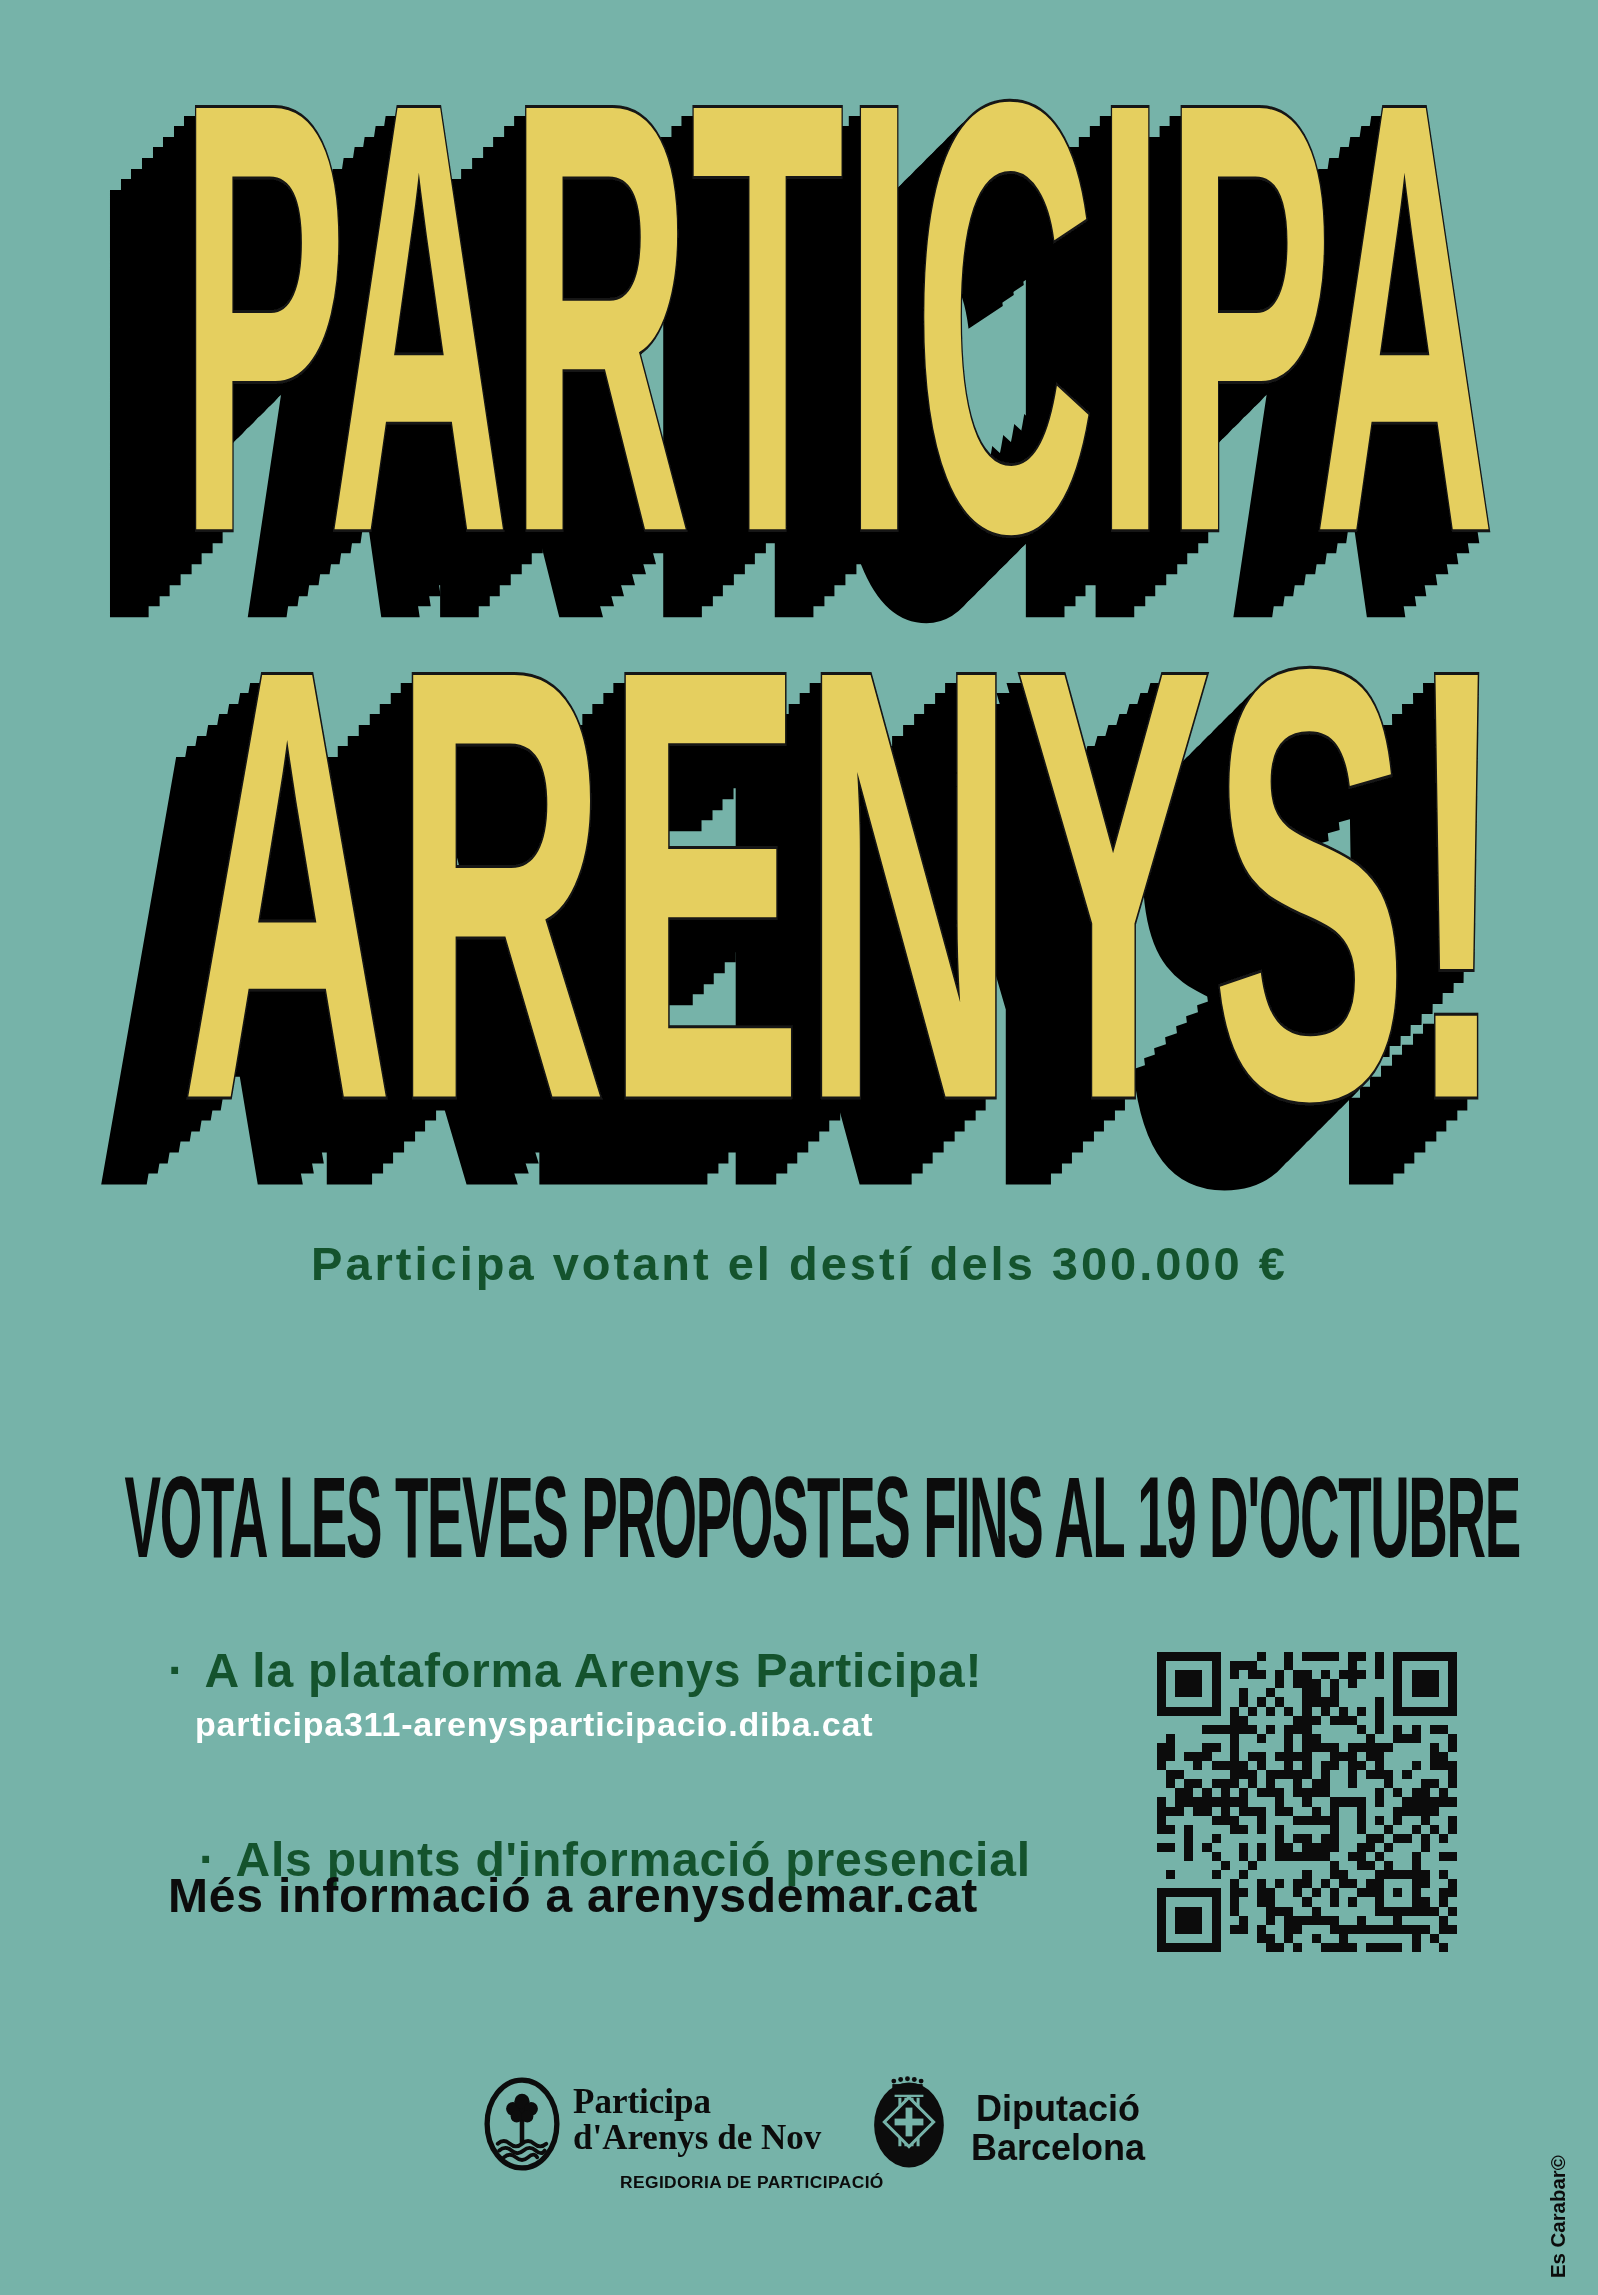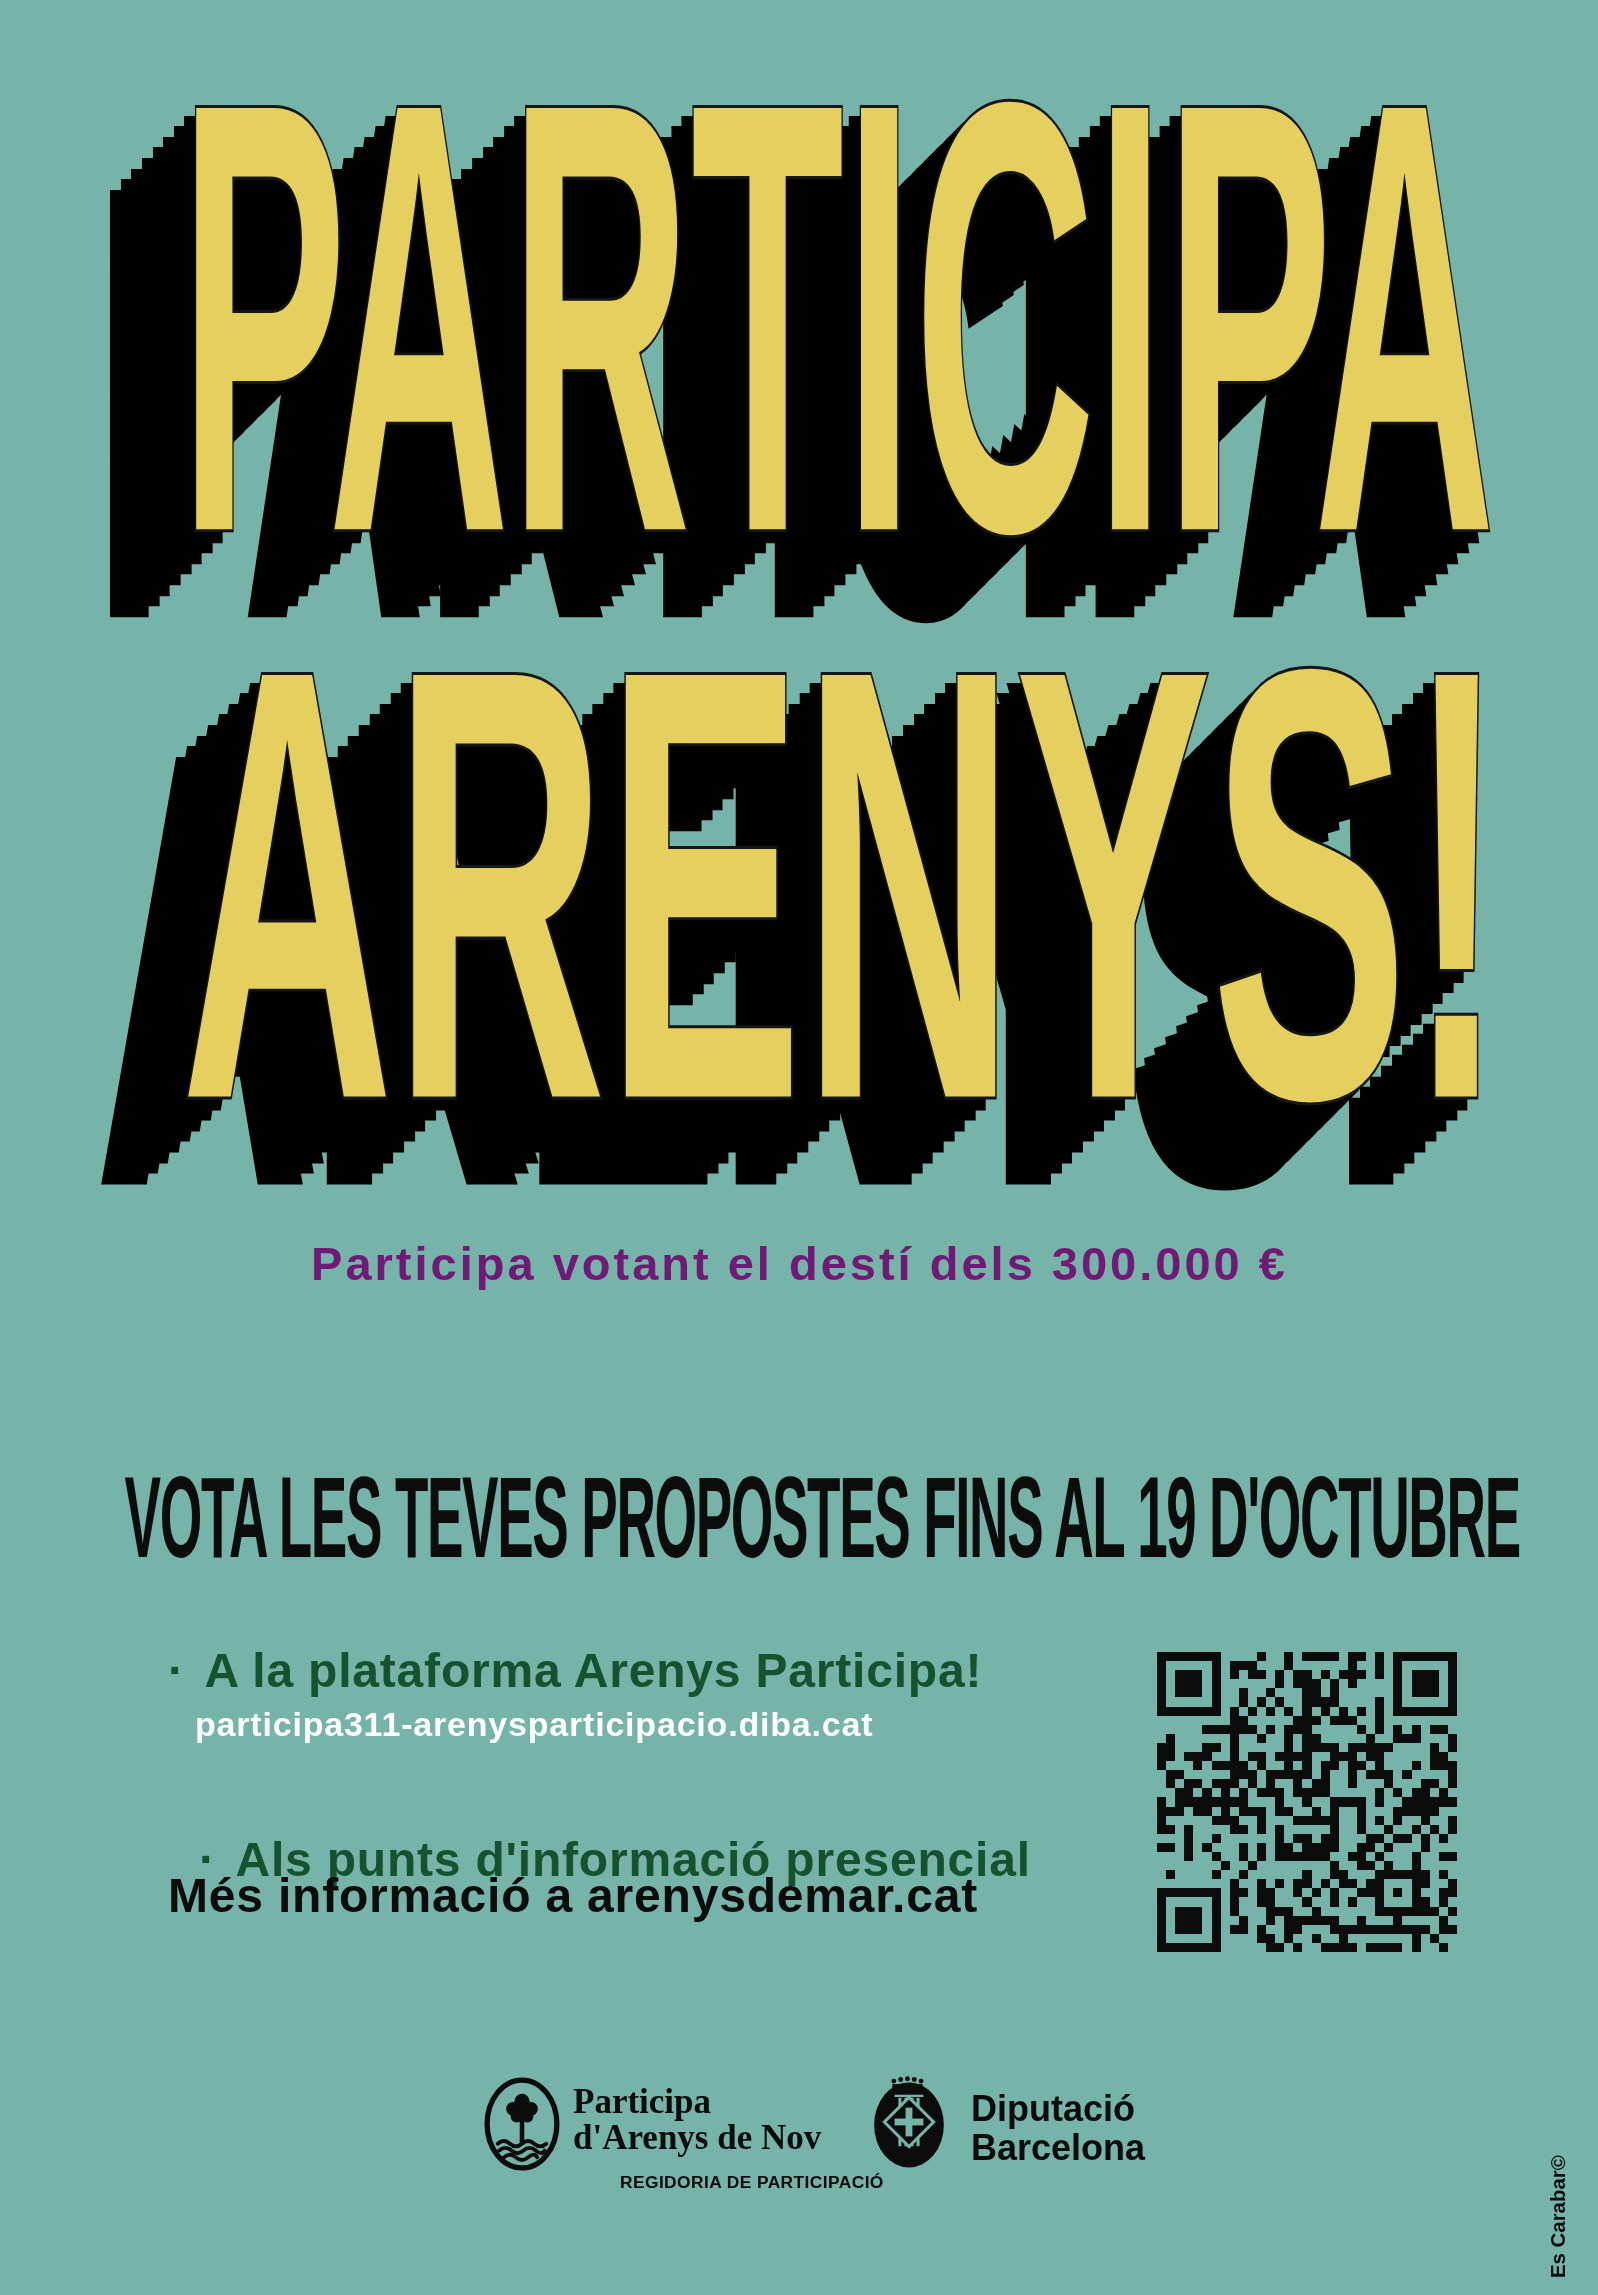--- a/index.html
+++ b/index.html
@@ -2,21 +2,21 @@
 <html style="font-size:12px"><head>
 <meta charset="utf-8">
 <style>
   html,body{margin:0;padding:0;}
   body{width:1599px;height:2295px;font-family:"Liberation Sans",sans-serif;}
   .poster{position:relative;width:1599px;height:2295px;background:#76b3a9;overflow:hidden;}
   .art{position:absolute;left:0;top:0;width:1599px;height:2295px;}
 
   .subheadline{
     position:absolute;left:0;top:1227px;width:1599px;
-    text-align:center;color:#701a75;font-weight:700;
+    text-align:center;color:#14532d;font-weight:700;
     font-size:47px;line-height:73px;letter-spacing:3px;
   }
   .bullet-line{
     position:absolute;left:168px;color:#14532d;font-weight:700;
     font-size:48px;letter-spacing:0.8px;white-space:nowrap;
   }
   .bullet-line .marker{margin-right:19.7px;}
   .bullet-1{top:1643px;}
   .bullet-2{top:1832px;margin-left:31px;}
   .bullet-sub{
@@ -37,21 +37,21 @@
     position:absolute;left:573px;top:2084px;color:#0c0c0c;
     font-family:"Liberation Serif",serif;font-weight:600;
     font-size:35px;line-height:36px;white-space:nowrap;
   }
   .ajuntament-dept{
     font-family:"Liberation Sans",sans-serif;font-weight:700;
     font-size:17.4px;letter-spacing:0.4px;margin-top:7.6px;margin-left:47px;
   }
   .diputacio-text{
     position:absolute;left:971px;top:2089px;color:#0c0c0c;
-    font-weight:700;font-size:36px;line-height:39px;white-space:nowrap;
+    font-weight:700;font-size:36px;line-height:39px;white-space:nowrap;text-align:center;
   }
   .credit{
     position:absolute;left:1547px;top:2278px;
     transform:rotate(-90deg);transform-origin:left top;
     color:#0c0c0c;font-weight:700;font-size:20.4px;white-space:nowrap;
   }
 </style>
 </head>
 <body>
 

